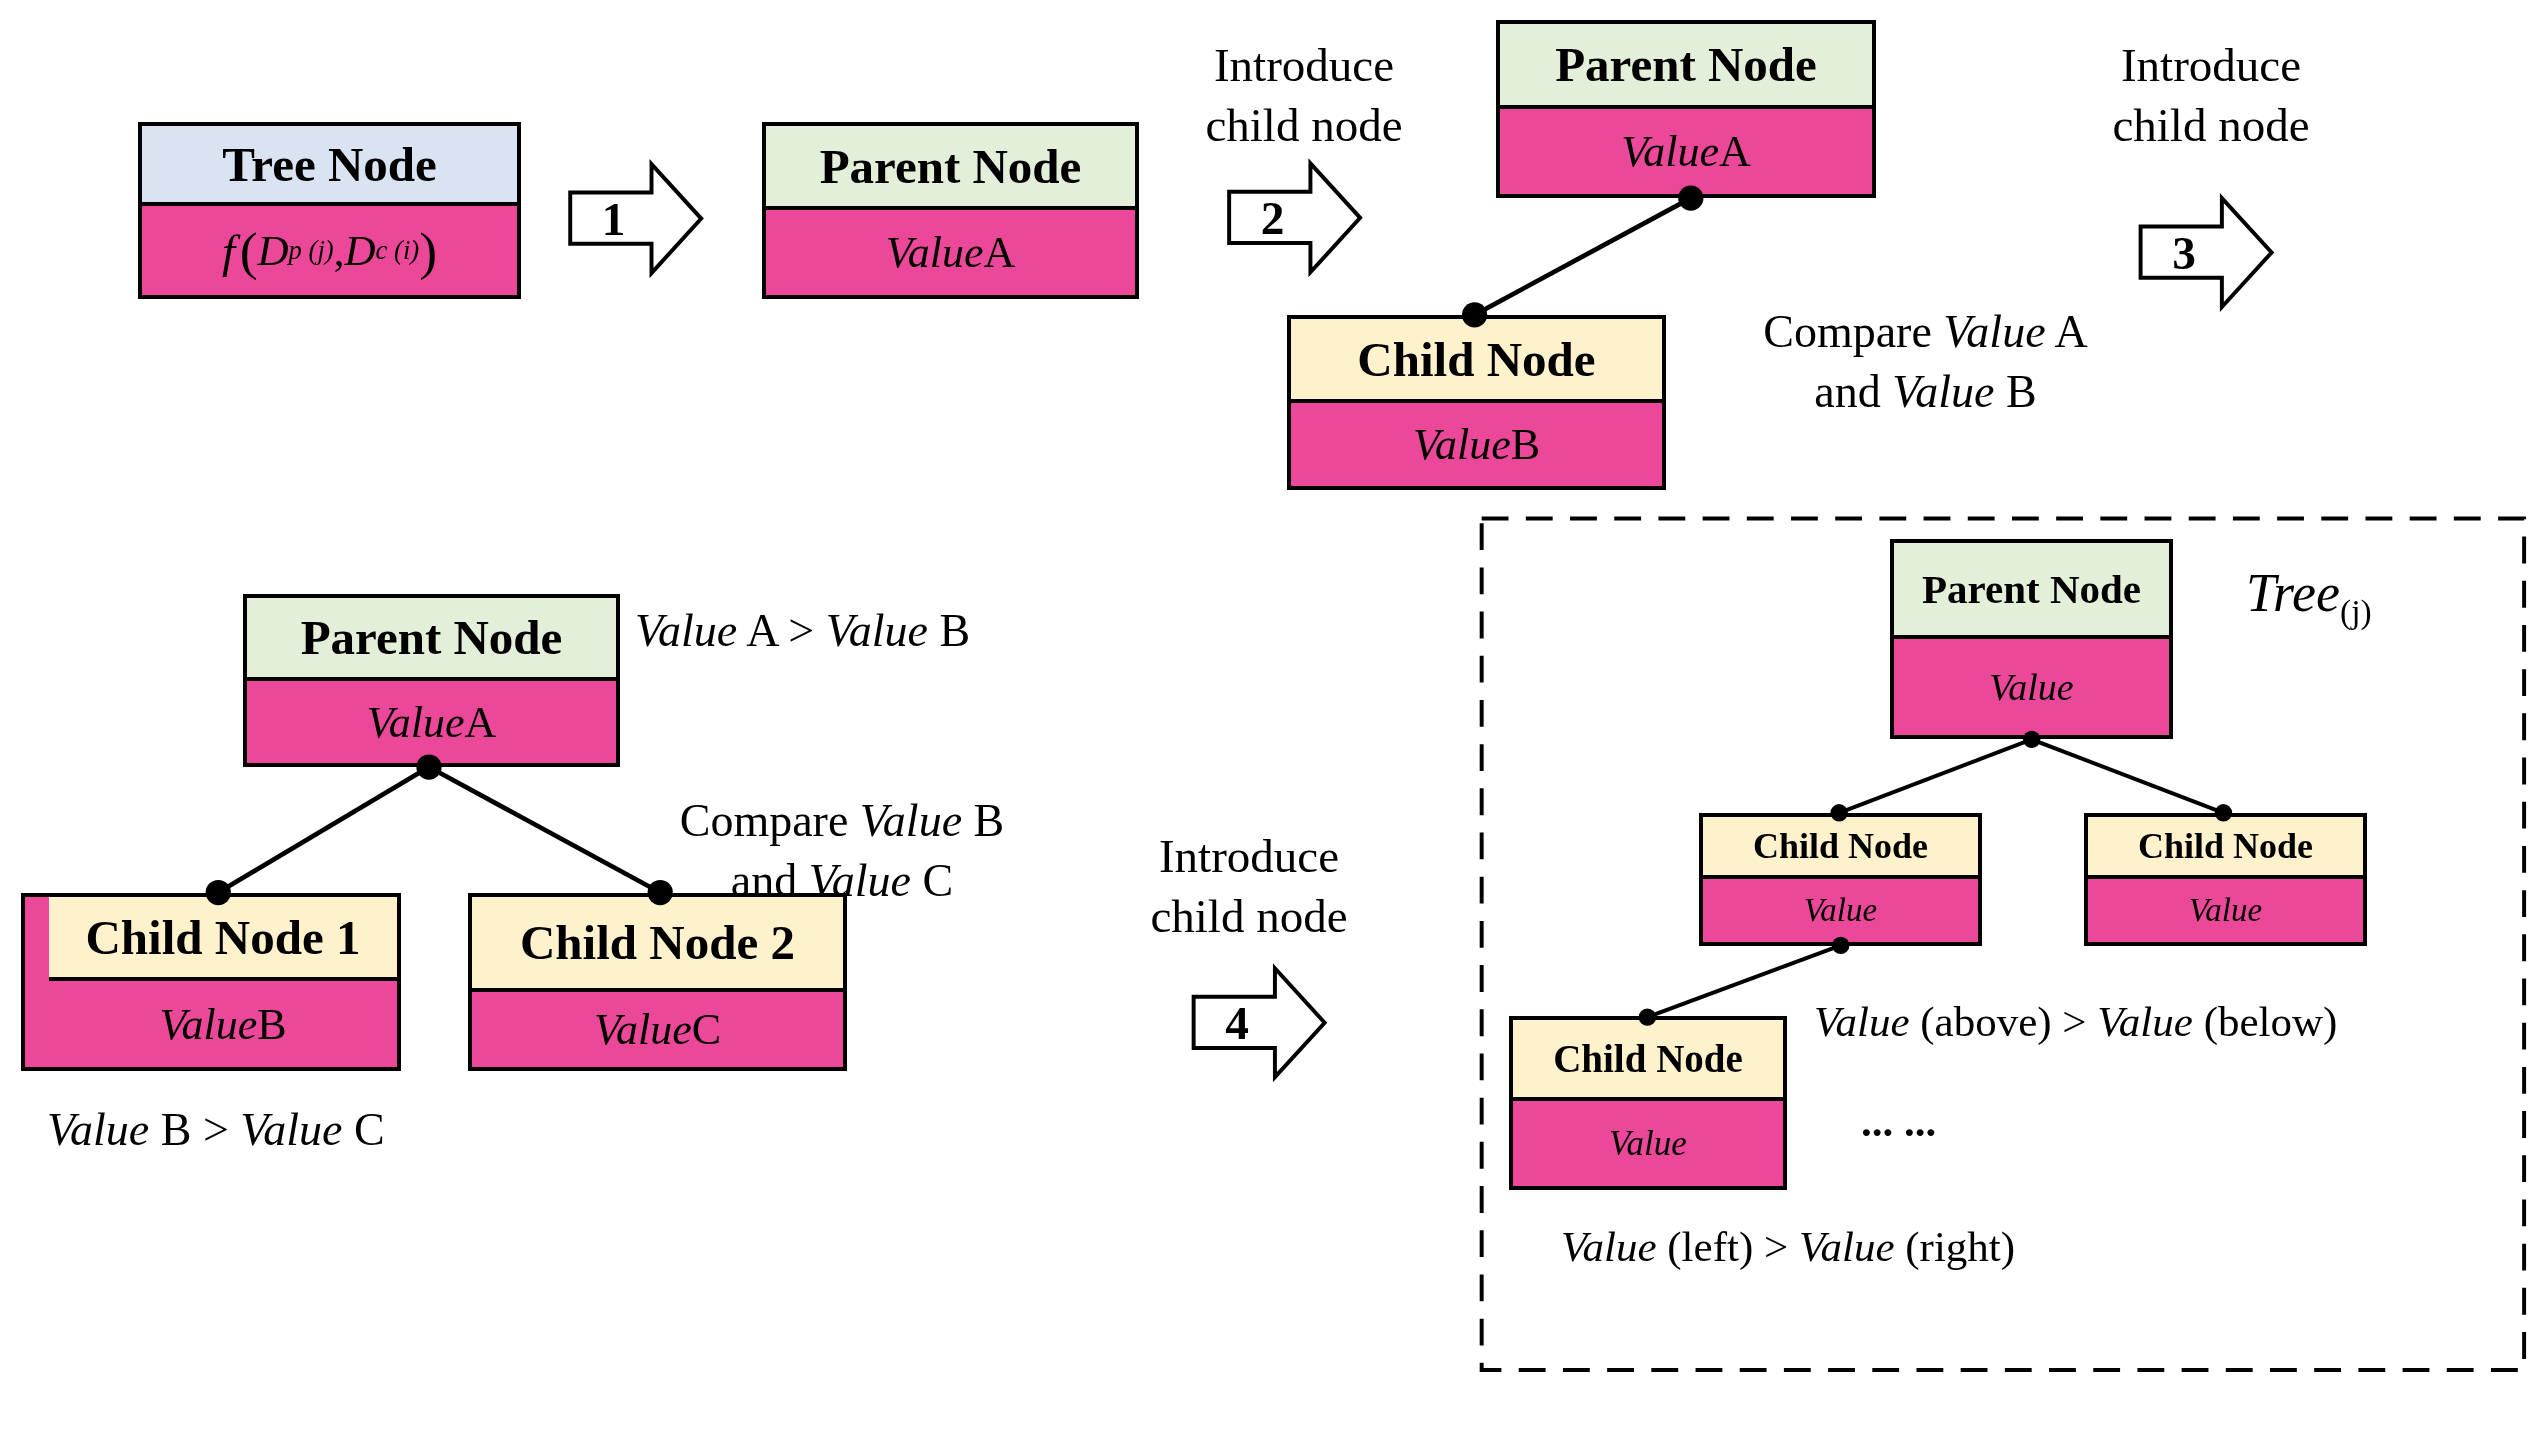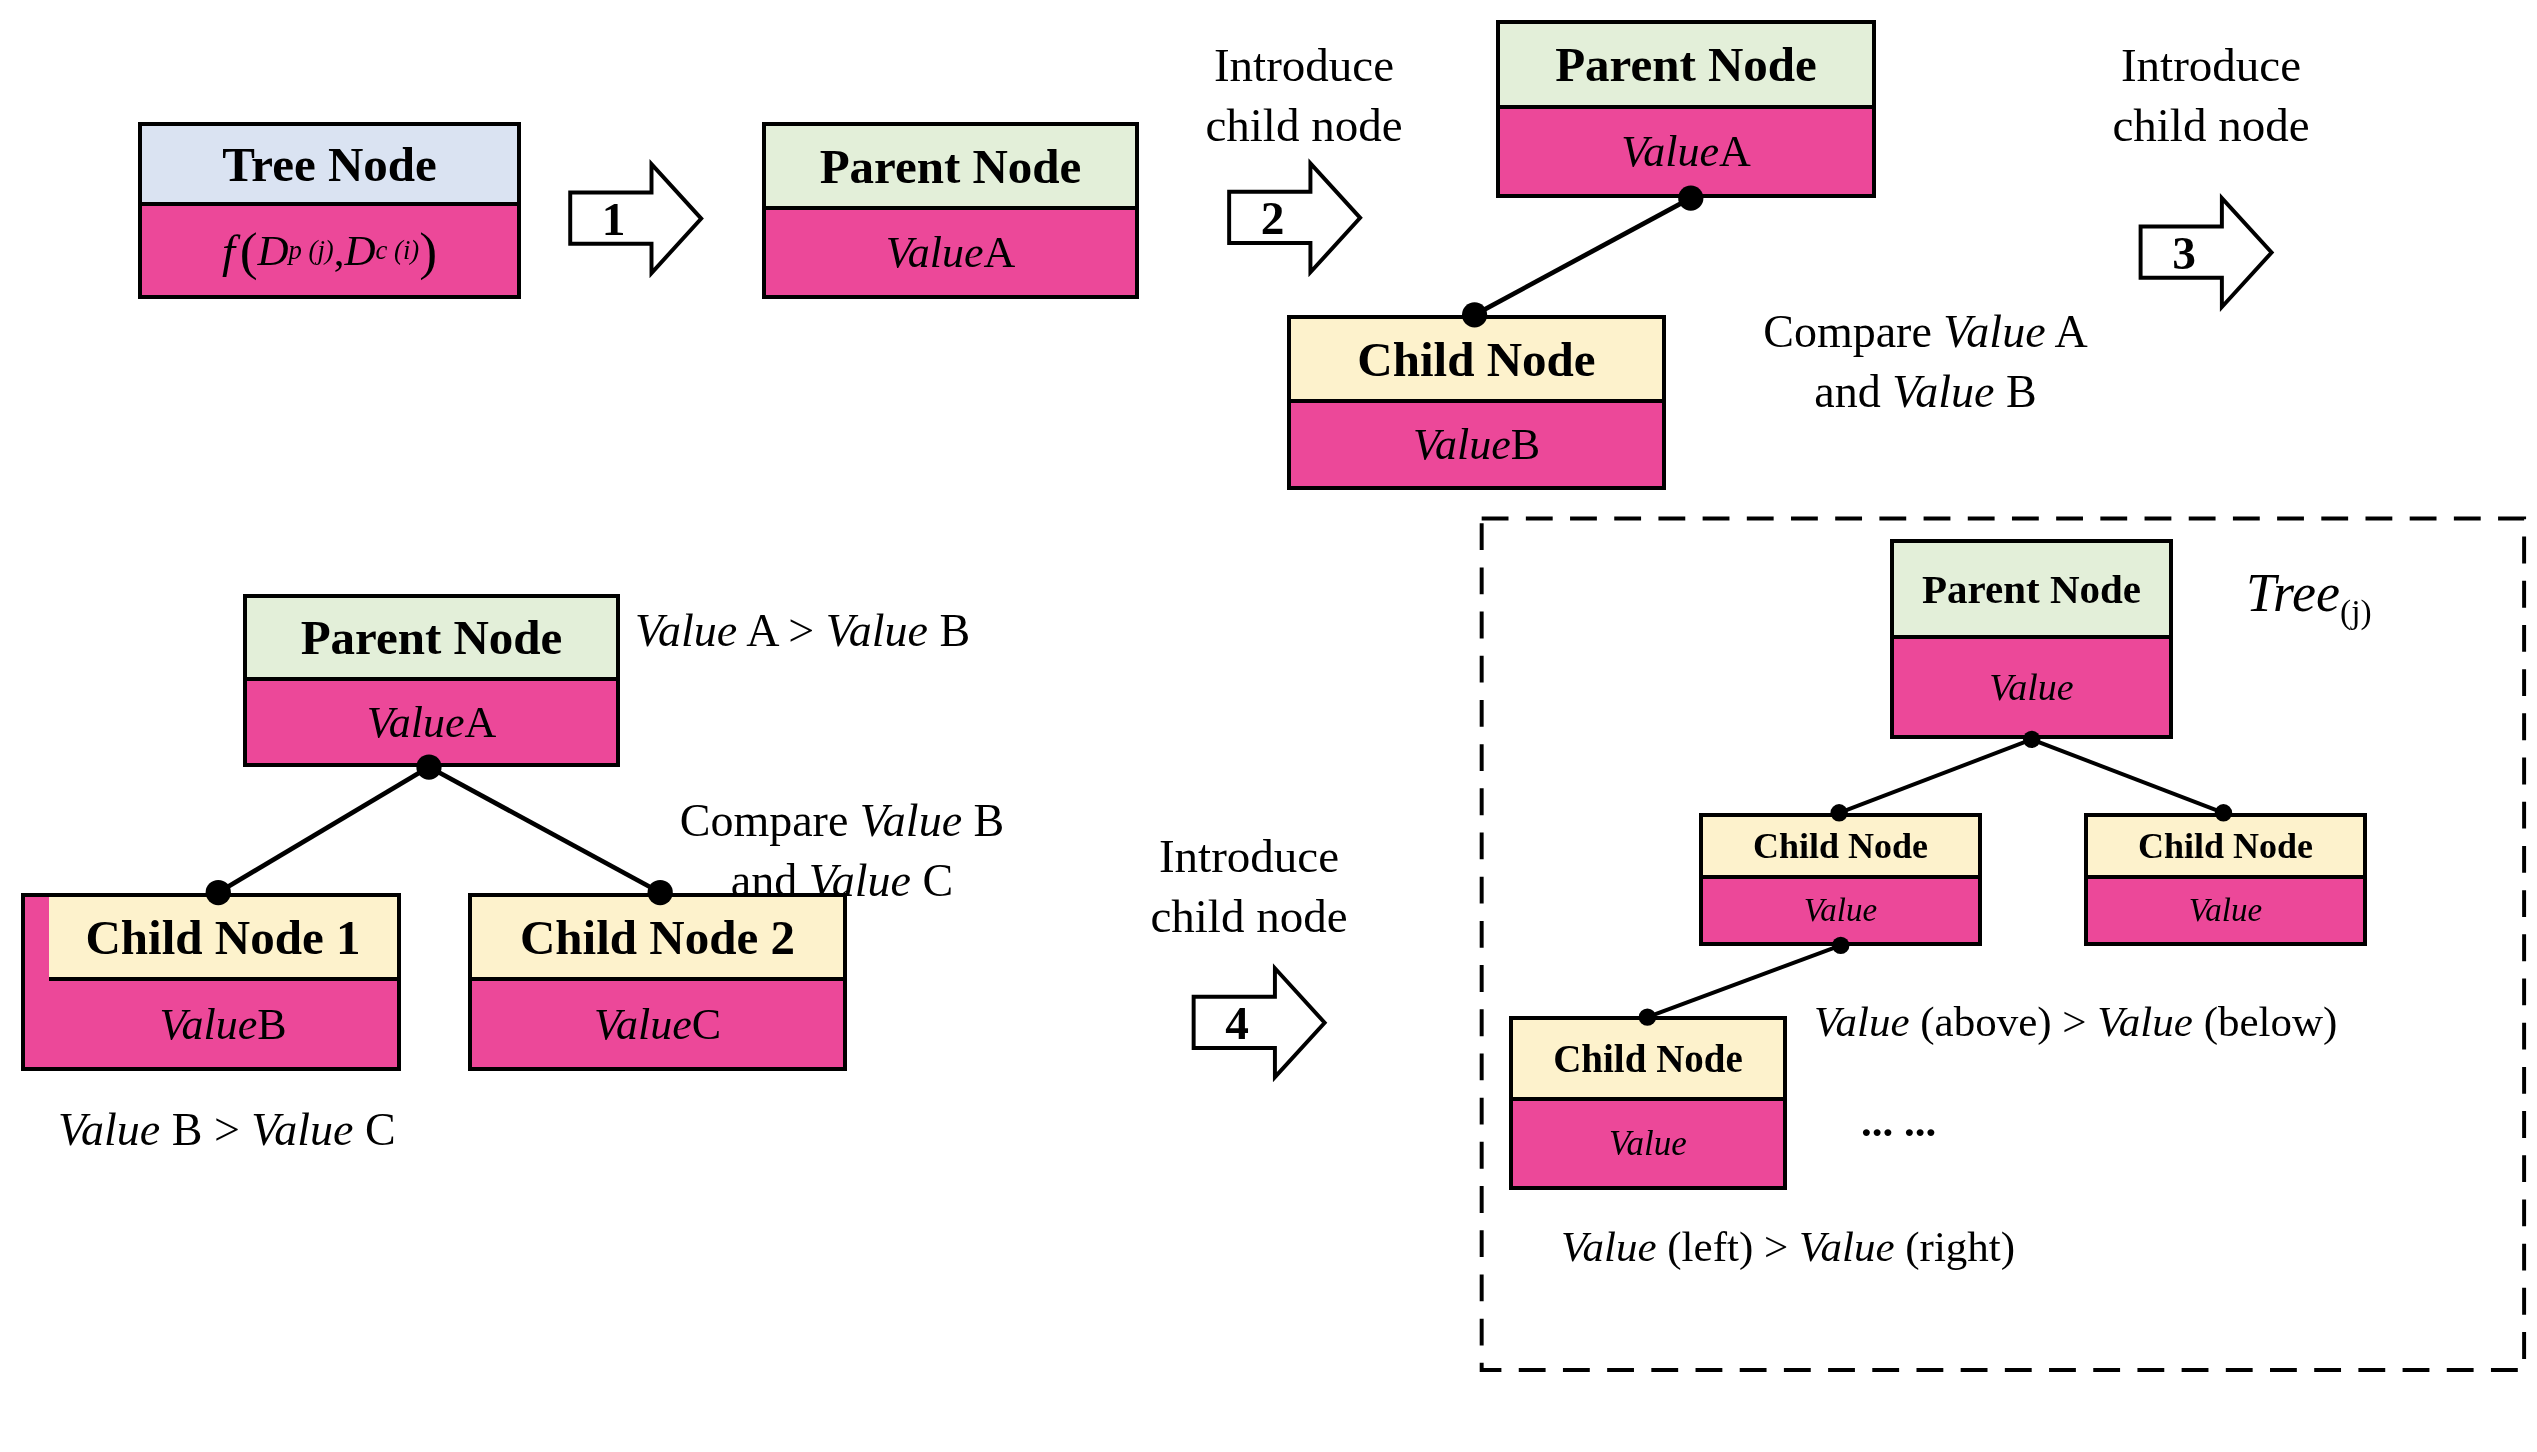--- a/index.html
+++ b/index.html
@@ -115,30 +115,30 @@
     <div class="node-header hdr-yellow" style="height:84px;font-size:49px;">
       <span>Child Node 1</span>
     </div>
     <div class="node-body" style="font-size:44px;">
       <span class="it">Value</span>
         <span class="up"> B</span>
     </div>
   </div>
 
   <div class="node" style="left:468px;top:893px;width:379px;height:178px;">
-    <div class="node-header hdr-yellow" style="height:84px;font-size:49px;">
+    <div class="node-header hdr-yellow" style="height:95px;font-size:49px;">
       <span>Child Node 2</span>
     </div>
     <div class="node-body" style="font-size:44px;">
       <span class="it">Value</span>
         <span class="up"> C</span>
     </div>
   </div>
 
-  <div class="annot" style="left:58px;top:1103px;font-size:46px;">
+  <div class="annot" style="left:47px;top:1103px;font-size:46px;">
     <span class="it">Value</span><span class="up"> B &gt; </span><span class="it">Value</span><span class="up"> C</span>
   </div>
 
   <div class="label" style="left:1091px;top:826px;width:316px;font-size:47px;">
     <div>Introduce</div>
     <div>child node</div>
   </div>
 
   <div class="node" style="left:1890px;top:539px;width:283px;height:200px;">
     <div class="node-header hdr-green" style="height:96px;font-size:41px;">

